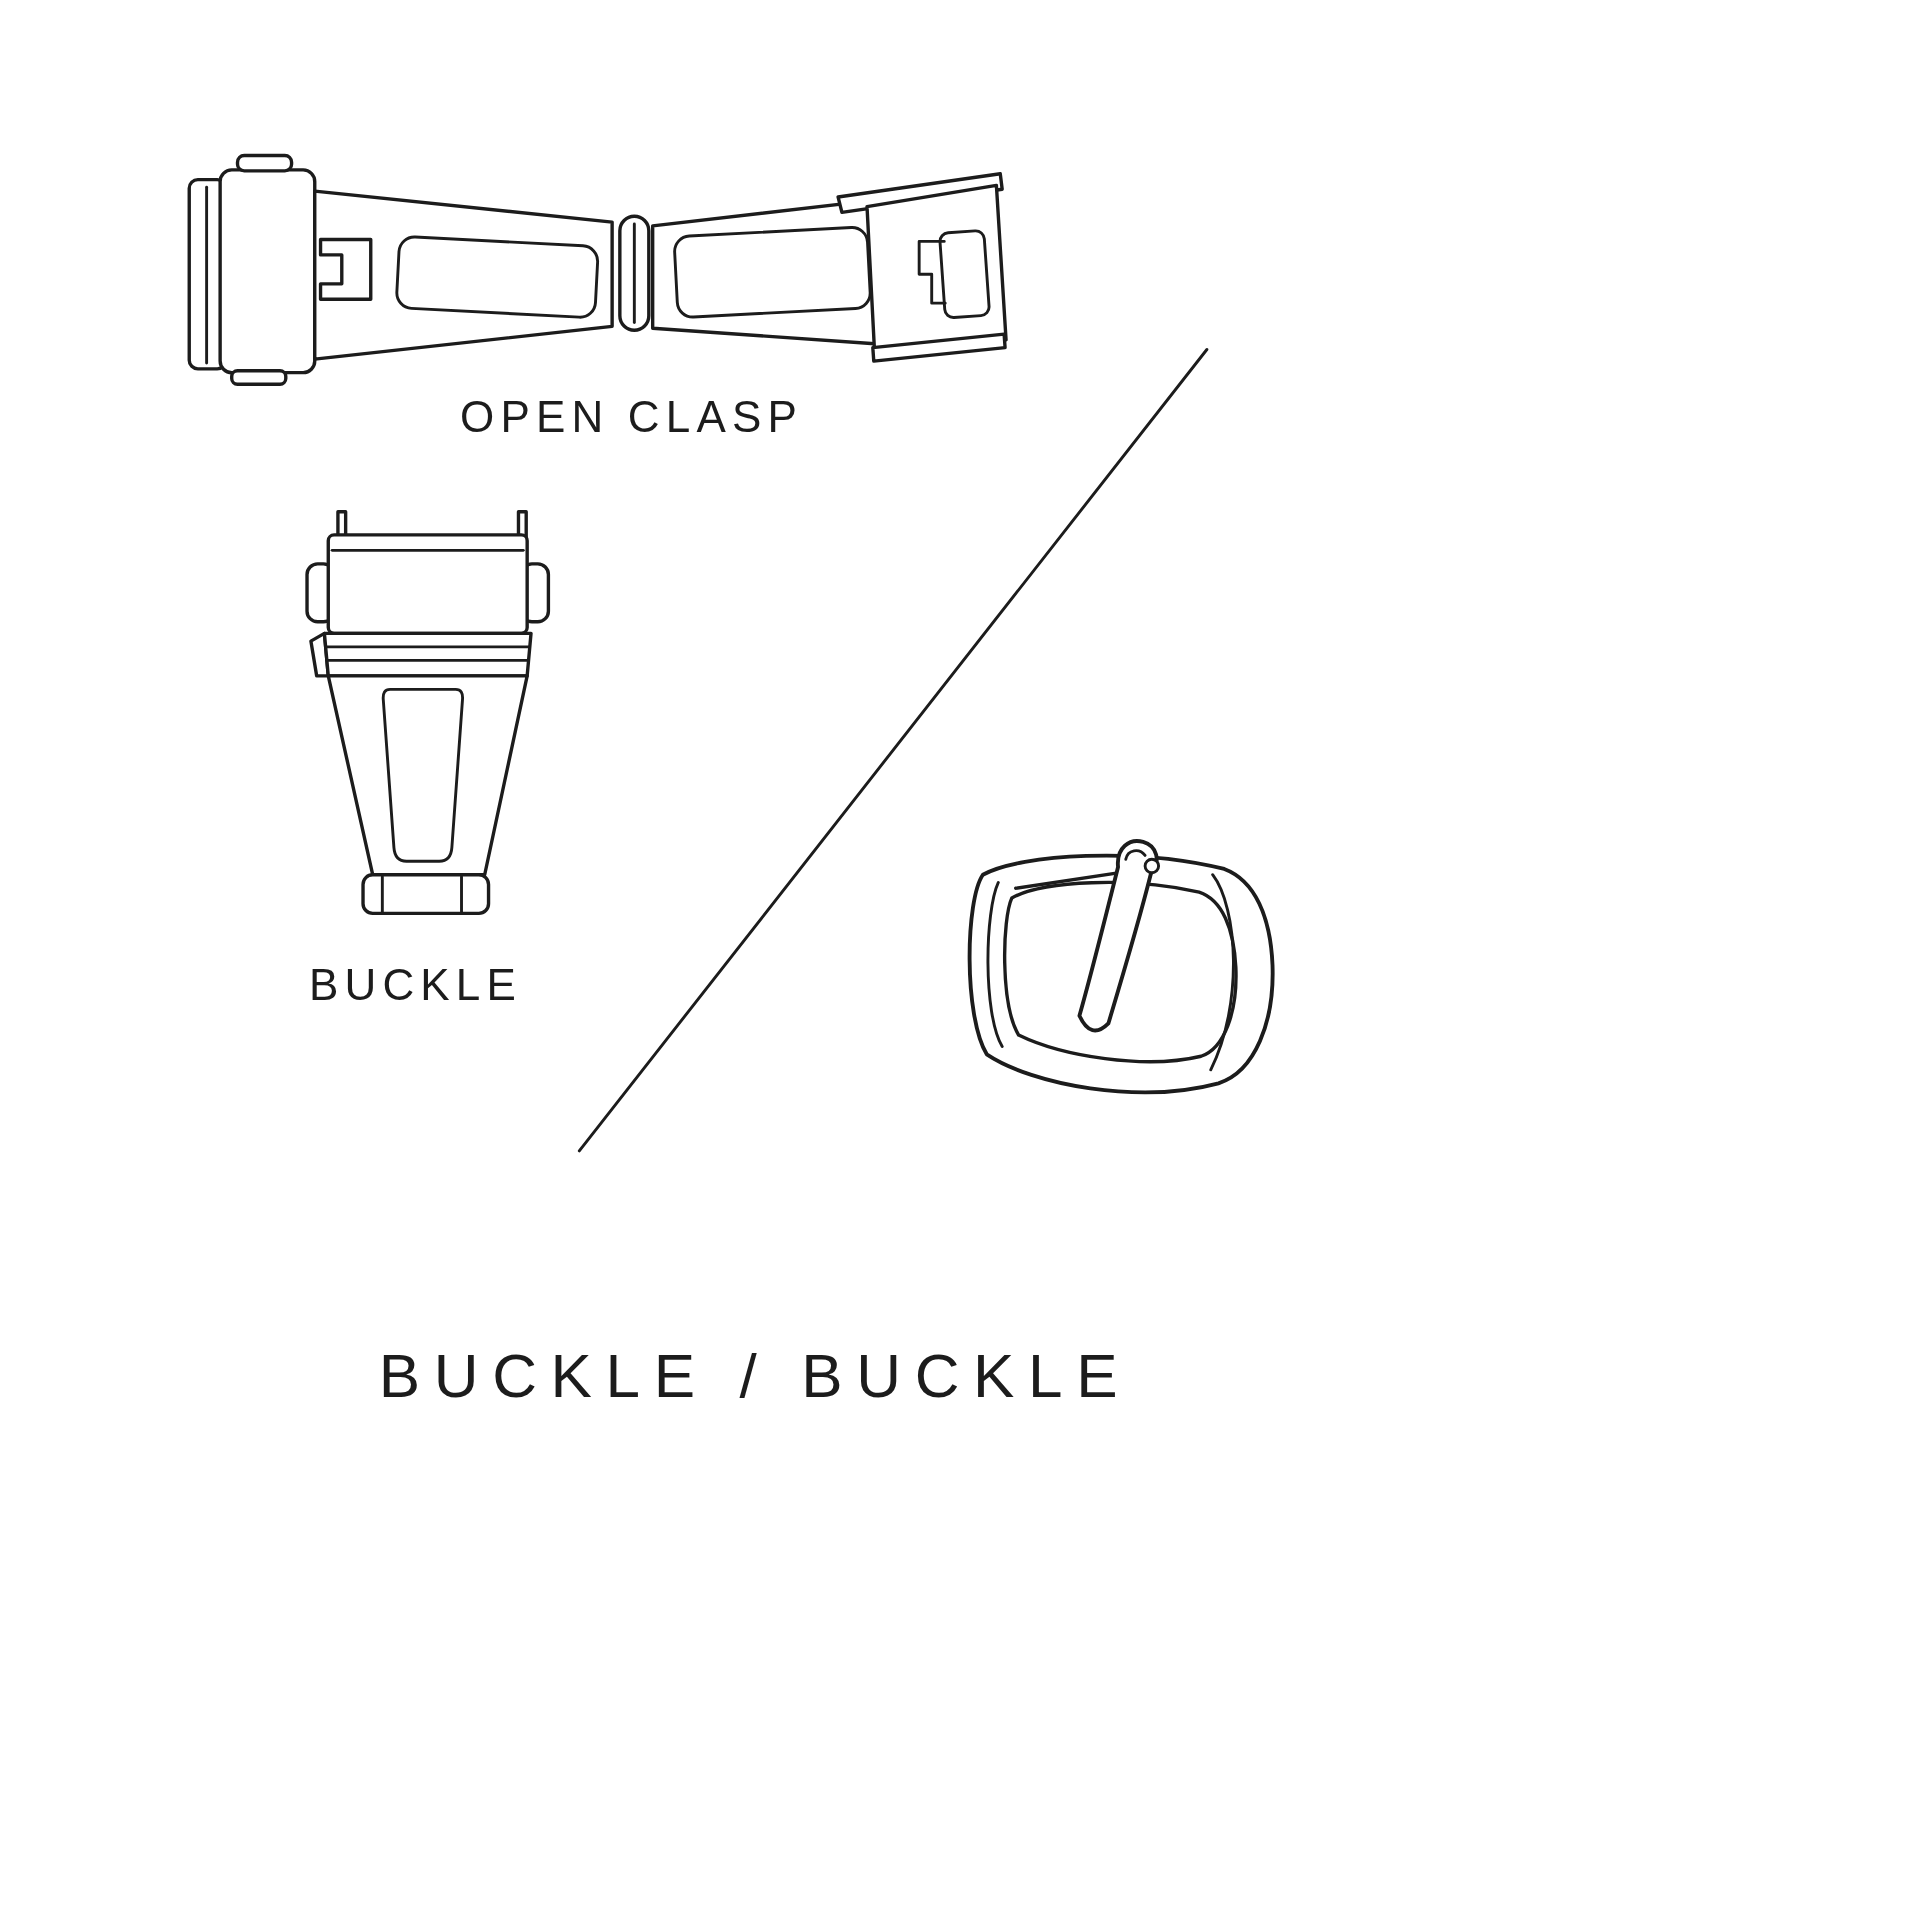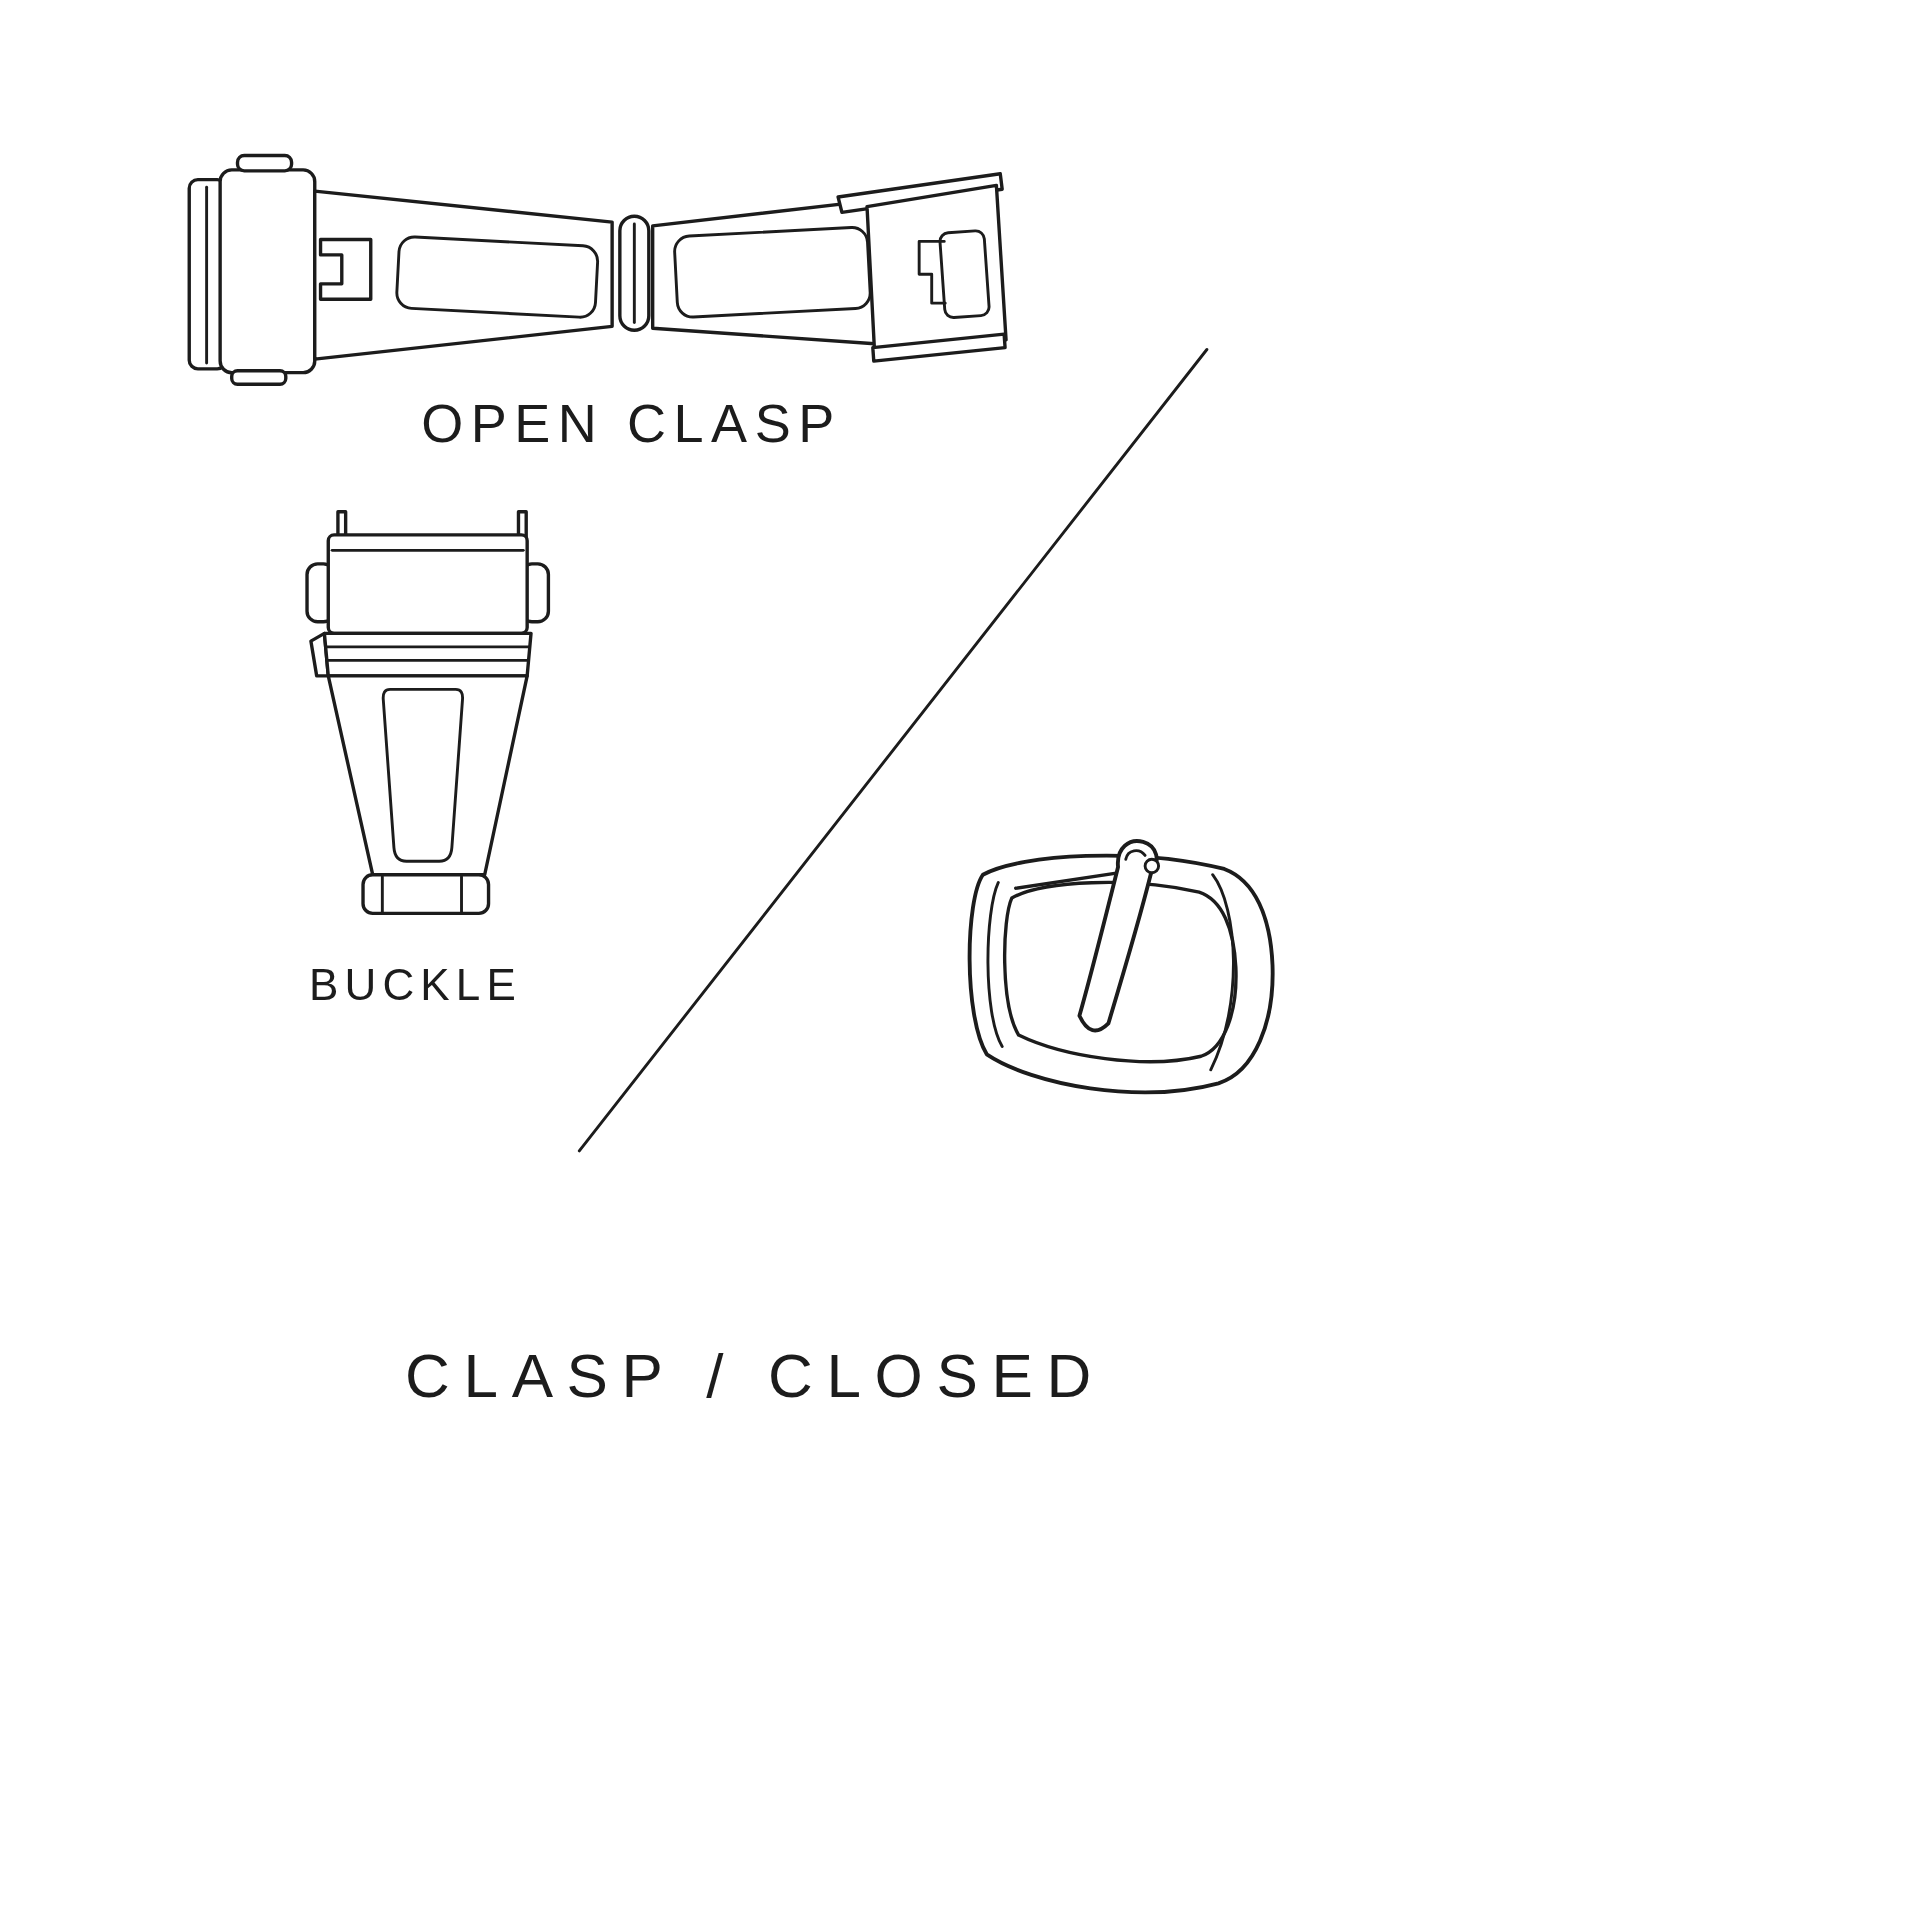--- a/index.html
+++ b/index.html
@@ -33,21 +33,21 @@
     color: #1c1c1c;
     text-align: center;
     letter-spacing: 0.14em;
     font-weight: 400;
     white-space: nowrap;
   }
   .caption-open {
     left: 342px;
     top: 392px;
     width: 579px;
-    font-size: 54px;
+    font-size: 44px;
   }
   .caption-closed {
     left: 174px;
     top: 960px;
     width: 483px;
     font-size: 44px;
   }
   .page-title {
     position: absolute;
     left: 272px;
@@ -155,16 +155,16 @@
       <path d="M1166,890 C1168,880 1180,878 1186,886" stroke-width="3"></path>
       <circle class="fw" cx="1193" cy="897" r="7" stroke-width="3"></circle>
     </g>
 
   </svg>
 
   <div class="caption caption-open">OPEN CLASP</div>
 
   <div class="caption caption-closed">BUCKLE</div>
 
-  <div class="page-title">CLASP / CLOSED</div>
+  <div class="page-title">BUCKLE / BUCKLE</div>
 
 </div>
 
 
 </body></html>

